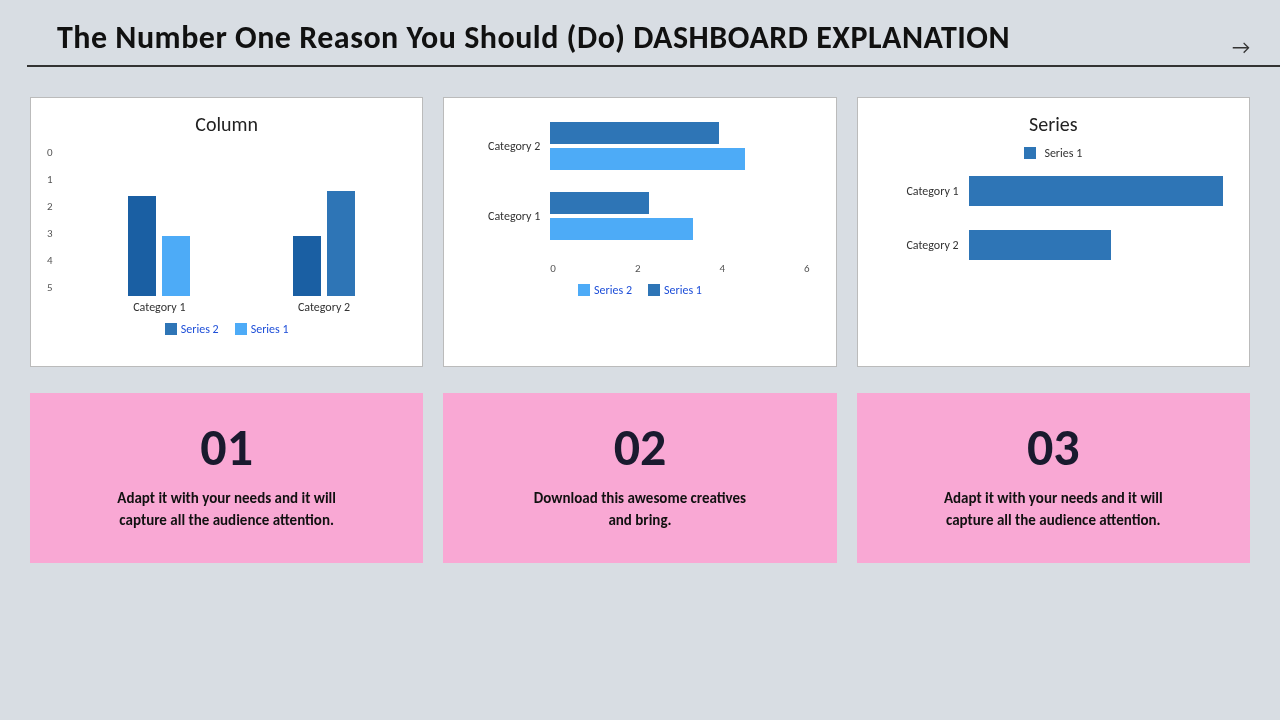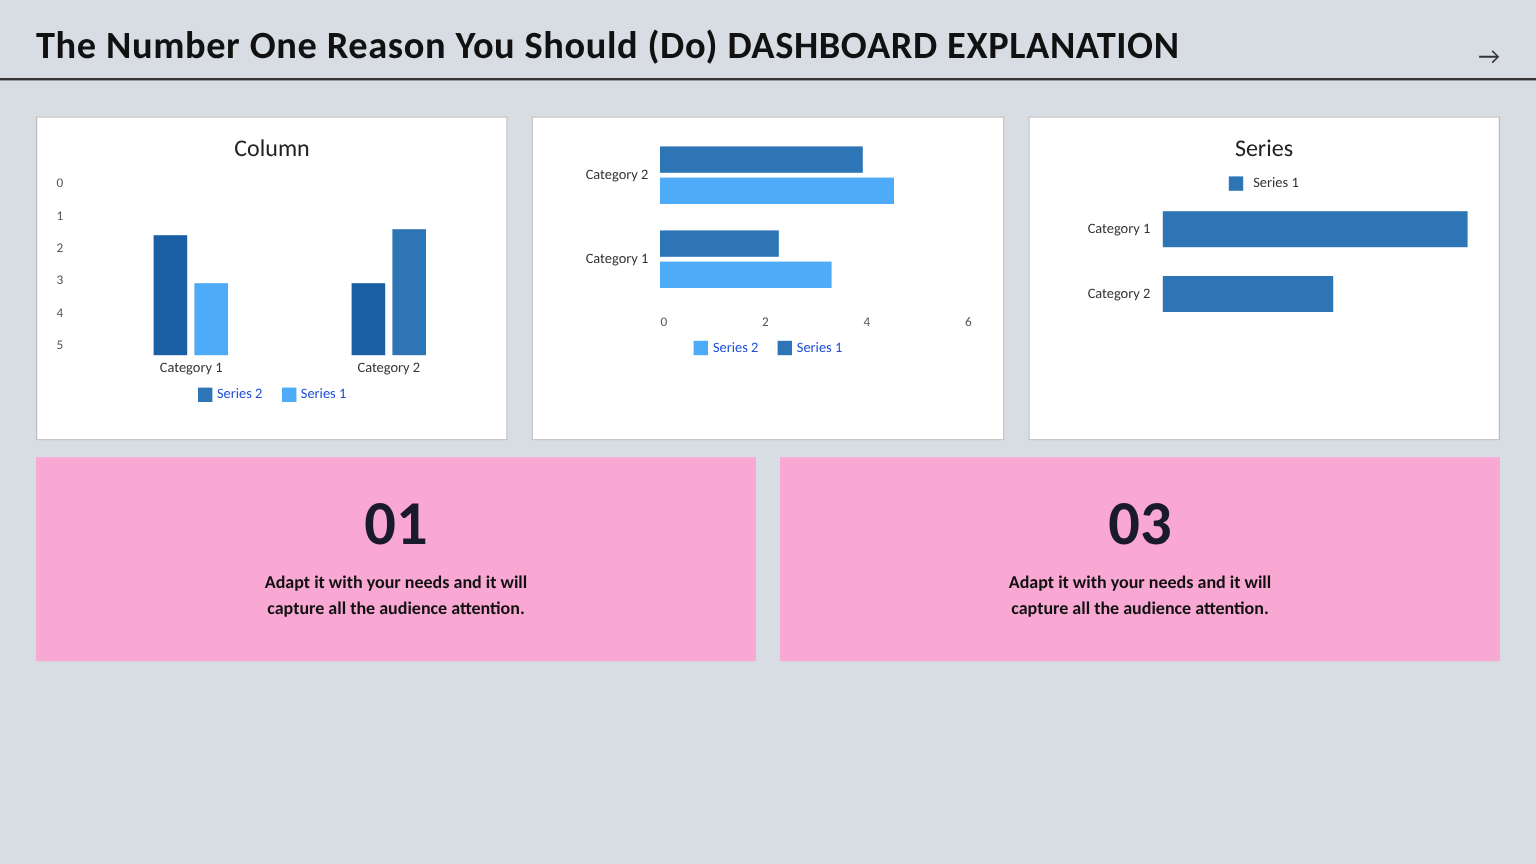--- a/index.html
+++ b/index.html
@@ -10,41 +10,42 @@
       font-family: 'Calibri', 'Segoe UI', Arial, sans-serif;
       overflow: hidden;
       position: relative;
     }
 
     
     .header {
       padding: 18px 30px 8px 30px;
       border-bottom: 2px solid #333;
       position: relative;
+      margin-left: 27px;
     }
     .header-title {
       font-size: 32px;
       font-weight: 700;
       color: #111;
       letter-spacing: 0.5px;
     }
     .header-arrow {
       position: absolute;
       right: 30px;
       bottom: 6px;
       font-size: 20px;
       color: #333;
     }
 
     
     .main {
       padding: 30px 30px 20px 30px;
       display: flex;
       flex-direction: column;
-      gap: 14px;
+      gap: 26px;
     }
 
     
     .charts-row {
       display: flex;
       gap: 20px;
     }
 
     .chart-card {
       flex: 1;
@@ -340,20 +341,24 @@
 
   </div>
 
   <div class="cards-row">
 
     <div class="info-card">
       <div class="info-number">01</div>
       <div class="info-text">Adapt it with your needs and it will capture all the audience attention.</div>
     </div>
 
+    <div class="info-card">
+      <div class="info-number">02</div>
+      <div class="info-text">Download this awesome creatives and bring.</div>
+    </div>
 
     <div class="info-card">
       <div class="info-number">03</div>
       <div class="info-text">Adapt it with your needs and it will capture all the audience attention.</div>
     </div>
 
   </div>
 </div>
 
 </body></html>

